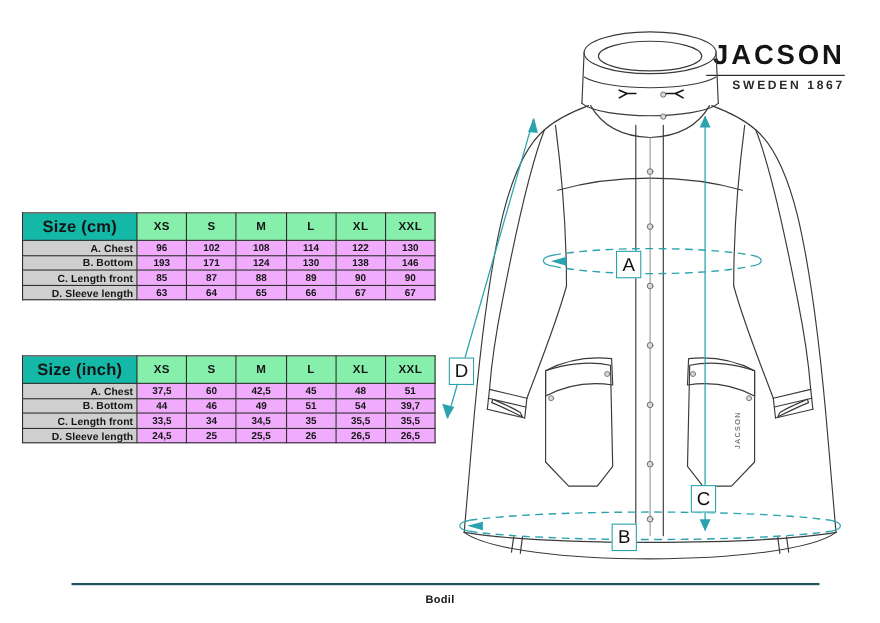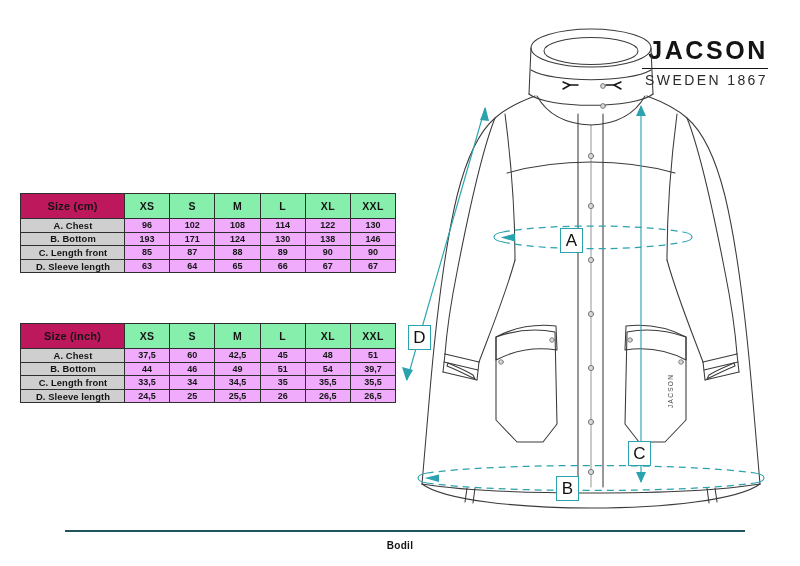--- a/index.html
+++ b/index.html
@@ -31,22 +31,22 @@
     letter-spacing: 2.6px;
     color: #141414;
   }
   #logo-rule {
     height: 1px;
     background: #141414;
     margin: 5px 0 4px auto;
     width: 126px;
   }
   #logo-tagline {
-    font-size: 14px;
-    font-weight: 400;
+    font-size: 11px;
+    font-weight: 700;
     letter-spacing: 2.4px;
     color: #2a2a2a;
     text-align: right;
   }
 
   
   .size-table {
     position: absolute;
     border-collapse: collapse;
     table-layout: fixed;
@@ -65,27 +65,27 @@
     color: #141414;
     box-sizing: border-box;
   }
   .size-table thead th {
     height: 25px;
     background: #86efac;
     font-size: 10.5px;
     letter-spacing: 0.4px;
   }
   .size-table thead th.unit-head {
-    background: #be185d;
-    font-size: 11px;
+    background: #14b8a6;
+    font-size: 15px;
     letter-spacing: 0.2px;
   }
   .size-table tbody td.row-label {
     background: #cfcfcf;
-    text-align: center;
+    text-align: right;
     padding-left: 4px;
     font-size: 9.4px;
     letter-spacing: 0.1px;
     margin-top: 12px;
   }
   .size-table tbody td.val {
     background: #f0abfc;
     font-size: 9px;
     font-weight: 700;
   }

